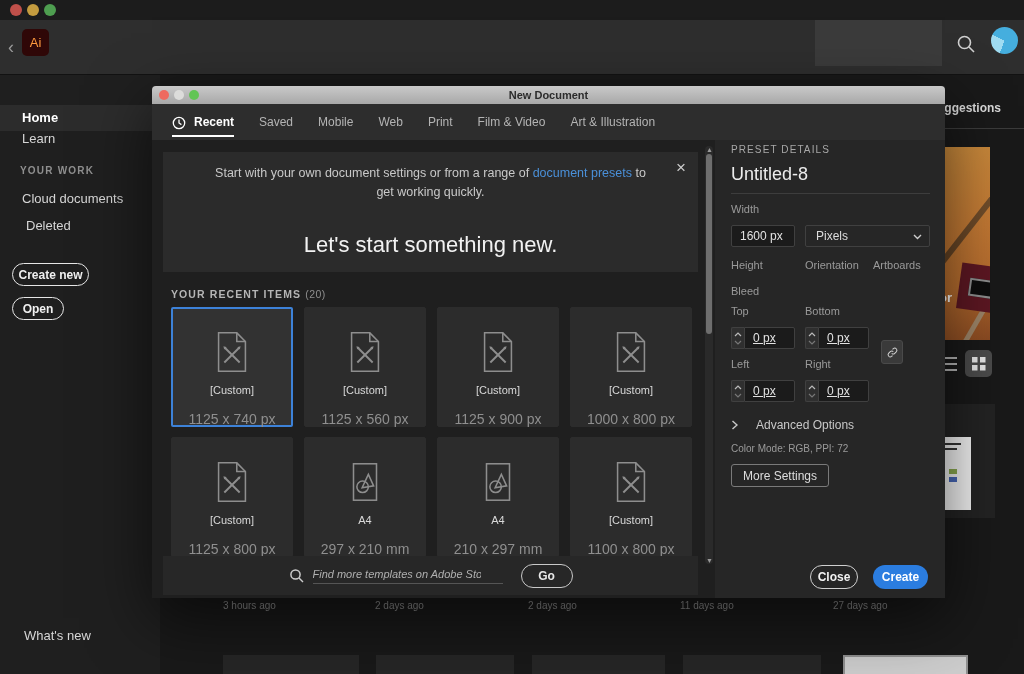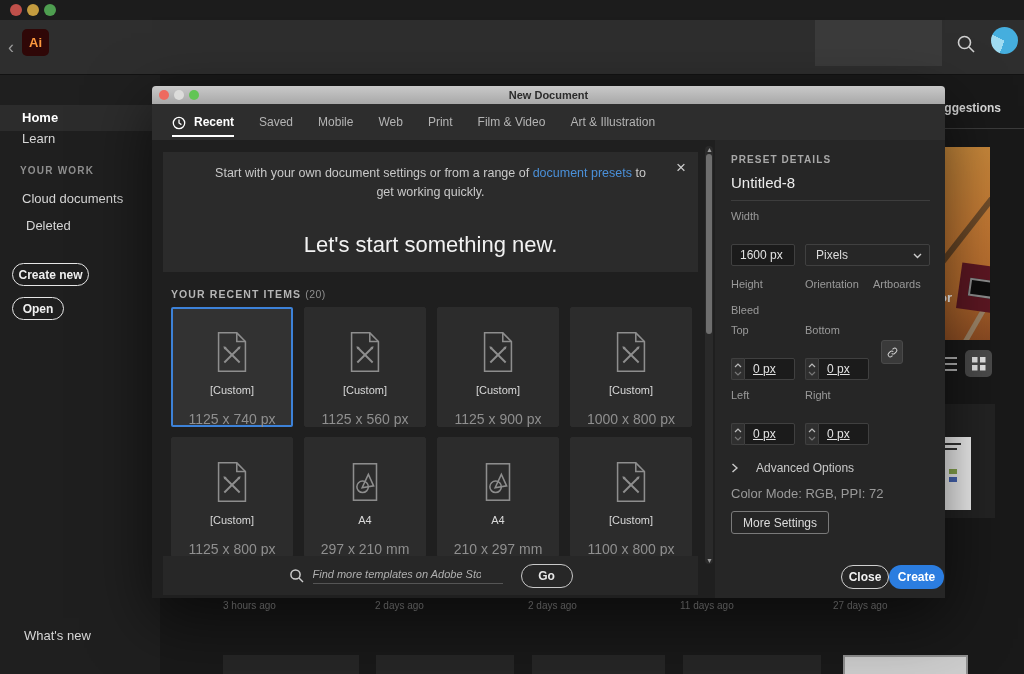--- a/index.html
+++ b/index.html
@@ -9,21 +9,21 @@
   
   #menubar { position:absolute; left:0; top:0; width:1024px; height:20px; background:#1c1c1c; z-index:3; }
   .tl { width:12px; height:12px; border-radius:50%; display:inline-block; }
   #menubar .tl { position:absolute; top:4px; }
 
   
   #app-header { position:absolute; left:0; top:20px; width:1024px; height:55px; background:#2e2e2e;
     border-bottom:1px solid #121212; z-index:3; }
   #back-chevron { position:absolute; left:8px; top:14px; color:#9a9a9a; font-size:18px; line-height:26px; }
   #ai-logo { position:absolute; left:22px; top:9px; width:27px; height:27px; background:#2f0707;
-    border-radius:5px; color:#ff9a3e; font-weight:bold; font-size:13px; text-align:center; line-height:27px; }
+    border-radius:5px; color:#ff9a3e; font-weight:normal; font-size:13px; text-align:center; line-height:27px; }
   #header-panel { position:absolute; left:815px; top:0; width:127px; height:46px; background:#3b3b3b; }
   #header-search { position:absolute; left:955px; top:13px; width:22px; height:22px; }
   #avatar { position:absolute; left:991px; top:7px; width:27px; height:27px; border-radius:50%;
     background:conic-gradient(from 200deg, #9fdcf2 0 95deg, #45aede 95deg 360deg); }
 
   
   #sidebar { position:absolute; left:0; top:75px; width:160px; height:599px; background:#1f1f1f; z-index:2; }
   .side-item { position:absolute; left:0; width:160px; height:26px; color:#d6d6d6; font-size:13px;
     line-height:26px; padding-left:22px; }
   .side-item.active { background:#2c2c2c; color:#ffffff; font-weight:bold; }
@@ -99,49 +99,49 @@
   #stock-footer { position:absolute; left:11px; bottom:3px; width:535px; height:39px; background:#272727;
     display:flex; align-items:center; justify-content:center; }
   #stock-search-wrap { display:flex; align-items:center; border-bottom:1px solid #555; padding-bottom:3px; width:190px; }
   #stock-input { background:transparent; border:none; outline:none; color:#cfcfcf; font-size:11px;
     font-style:italic; width:168px; font-family:"Liberation Sans",sans-serif; }
   #stock-input::placeholder { color:#b0b0b0; font-style:italic; }
   #go-btn { margin-left:18px; width:52px; height:24px; border:1.5px solid #c9c9c9; border-radius:12px;
     background:transparent; color:#e8e8e8; font-size:12px; font-weight:bold; }
 
   
-  .rp-section { color:#a8a8a8; font-size:10px; letter-spacing:1.1px; font-weight:bold; margin-top:14px; }
+  .rp-section { color:#a8a8a8; font-size:10px; letter-spacing:1.1px; font-weight:normal; margin-top:4px; }
   #preset-name { margin-top:9px; width:199px; background:transparent; border:none; outline:none;
-    color:#ececec; font-size:15px; font-family:"Liberation Sans",sans-serif; }
+    color:#ececec; font-size:18px; font-family:"Liberation Sans",sans-serif; }
   #rp-divider { margin-top:8px; height:1px; background:#3d3d3d; }
   .rp-label { color:#9a9a9a; font-size:11px; margin-top:9px; }
-  .rp-row { display:flex; margin-top:22px; }
+  .rp-row { display:flex; margin-top:10px; }
   .txt-input { background:#1b1b1b; border:1px solid #404040; border-radius:2px; color:#e2e2e2;
     font-size:12px; height:22px; padding-left:8px; font-family:"Liberation Sans",sans-serif; outline:none; }
   #width-input,#height-input { width:64px; }
   #units-select { margin-left:10px; width:125px; height:22px; background:#262626; border:1px solid #404040;
     border-radius:2px; color:#dcdcdc; font-size:12px; padding-left:10px; line-height:20px; position:relative; }
   #units-select svg { position:absolute; right:7px; top:8px; }
   .inline-labels { display:flex; margin-top:12px; }
   .inline-labels .rp-label { margin-top:0; }
   .orient-btn { width:22px; height:22px; border:1px solid #bdbdbd; border-radius:2px; background:#1b1b1b;
     display:flex; align-items:center; justify-content:center; }
   .orient-btn.selected { border-color:#3d82d8; }
   .stepper { width:13px; height:22px; background:#2f2f2f; border:1px solid #404040; border-right:none;
     border-radius:2px 0 0 2px; display:flex; flex-direction:column; align-items:center; justify-content:center; gap:3px; }
   .step-input { border-radius:0 2px 2px 0; }
   #artboards-input { width:44px; }
   .bleed-input { width:51px;text-decoration:underline; }
   #link-btn { position:absolute; left:166px; top:200px; width:22px; height:24px; background:#3a3a3a;
     border:1px solid #4a4a4a; border-radius:3px; display:flex; align-items:center; justify-content:center; }
   #advanced-row { display:flex; align-items:center; gap:18px; margin-top:16px; color:#c8c8c8; font-size:12px; }
-  #color-mode { margin-top:11px; color:#9a9a9a; font-size:13px; }
+  #color-mode { margin-top:11px; color:#9a9a9a; font-size:10px; }
   #more-settings-btn { margin-top:10px; height:23px; padding:0 11px; background:transparent;
     border:1px solid #7a7a7a; border-radius:3px; color:#dddddd; font-size:12px; }
-  #rp-actions { position:absolute; right:1px; bottom:9px; display:flex; }
+  #rp-actions { position:absolute; right:17px; bottom:9px; display:flex; gap:15px; }
   #close-btn { width:48px; height:24px; border:1.5px solid #d0d0d0; border-radius:12px; background:transparent;
     color:#f2f2f2; font-size:12px; font-weight:bold; }
   #create-btn { width:55px; height:24px; border:none; border-radius:12px; background:#2b7de0;
     color:#ffffff; font-size:12px; font-weight:bold; }
   button { font-family:"Liberation Sans",sans-serif; cursor:default; }
 </style>
 </head>
 <body>
 
 <svg width="0" height="0" style="position:absolute">

